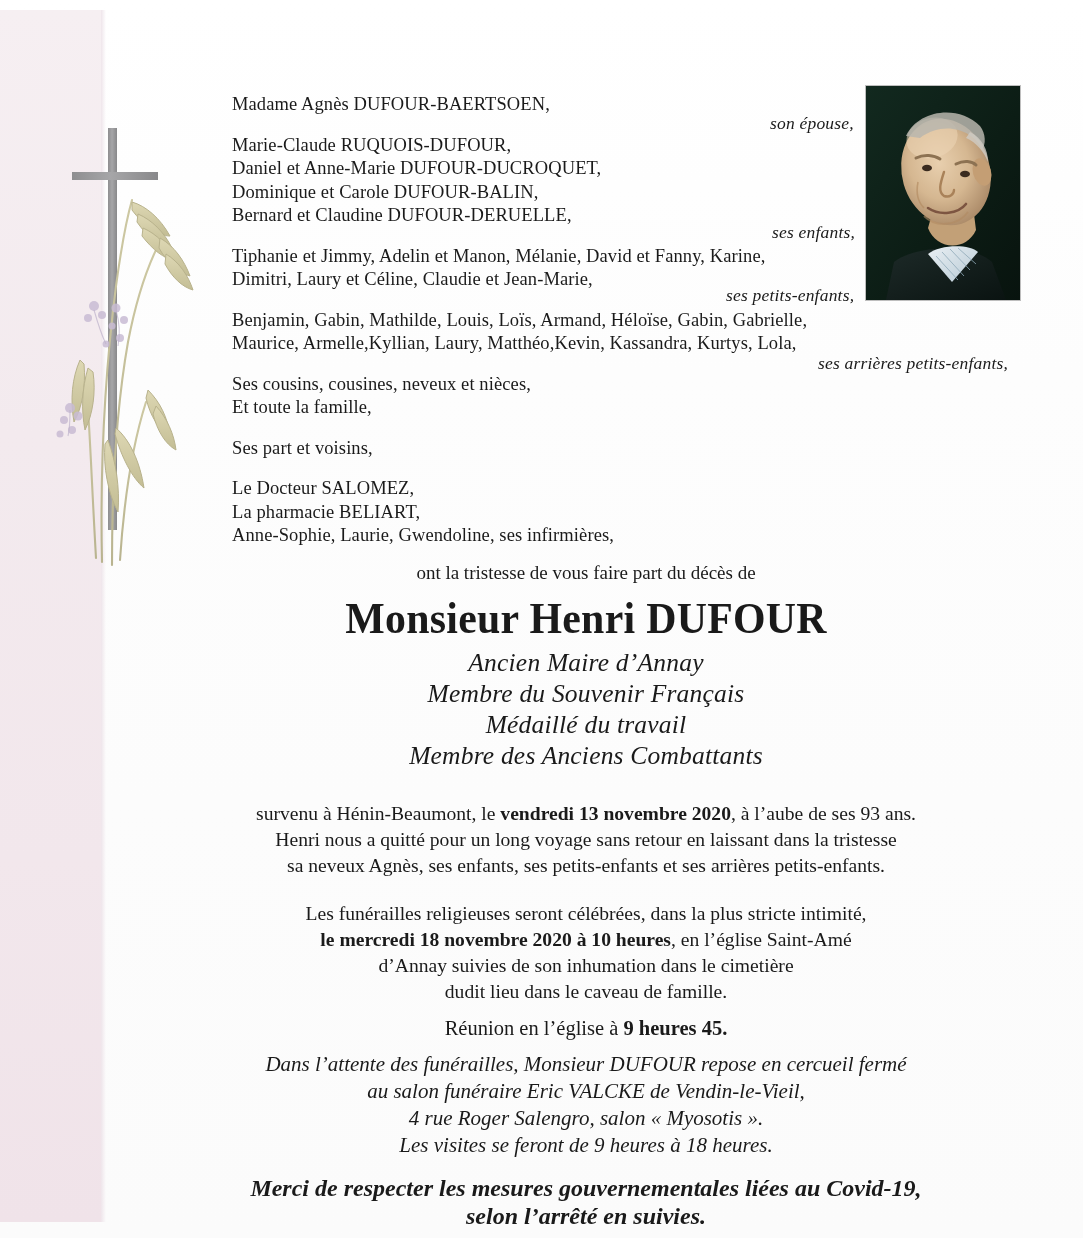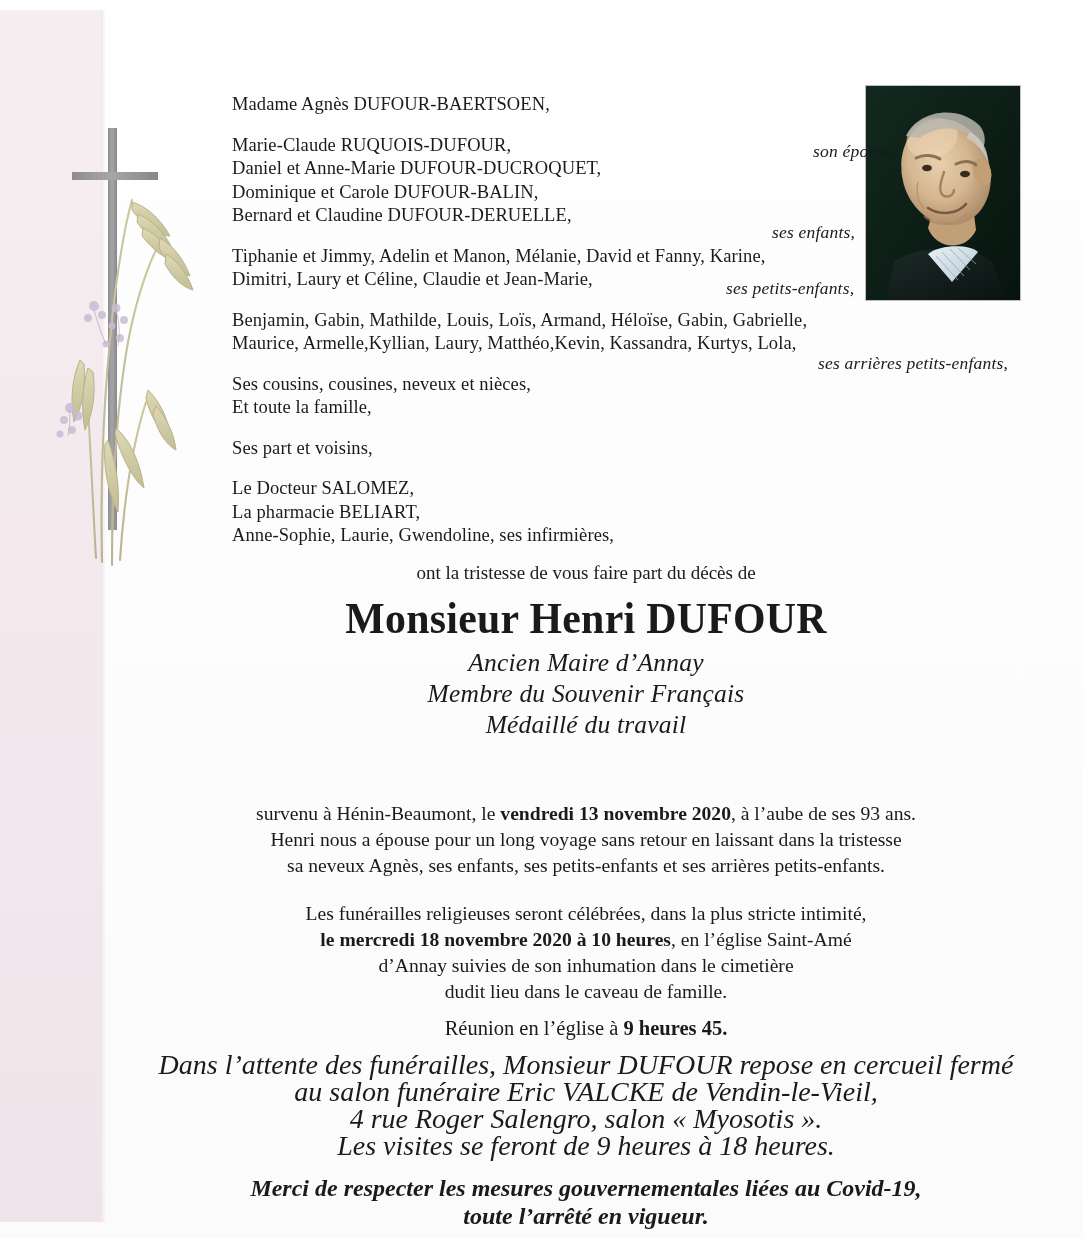--- a/index.html
+++ b/index.html
@@ -125,21 +125,21 @@
     line-height: 31px;
     letter-spacing: .2px;
   }
   .para {
     font-size: 19.6px;
     line-height: 26px;
   }
   .para b { font-weight: bold; }
   .italic-para {
     font-style: italic;
-    font-size: 28px;
+    font-size: 21px;
     line-height: 27px;
   }
   .bold-italic-para {
     font-style: italic;
     font-weight: bold;
     font-size: 24px;
     line-height: 28px;
   }
   .reunion {
     font-size: 20.5px;
@@ -324,38 +324,39 @@
     <div class="group" style="margin-top:14px;">
       <div class="names-line">Ses part et voisins,</div>
     </div>
     <div class="group" style="margin-top:14px;">
       <div class="names-line">Le Docteur SALOMEZ,</div>
       <div class="names-line">La pharmacie BELIART,</div>
       <div class="names-line">Anne-Sophie, Laurie, Gwendoline, ses infirmières,</div>
     </div>
   </div>
 
-  <div class="rel-label" style="left:813px; top:113px;margin-top:28px;">son épouse,</div>
+  <div class="rel-label" style="left:770px; top:113px;">son épouse,</div>
   <div class="rel-label" style="left:772px; top:222px;">ses enfants,</div>
-  <div class="rel-label" style="left:726px; top:278px;">ses petits-enfants,</div>
+  <div class="rel-label" style="left:726px; top:285px;">ses petits-enfants,</div>
   <div class="rel-label" style="left:818px; top:353px;">ses arrières petits-enfants,</div>
 
   <div class="centered intro-line" style="top:561px;">ont la tristesse de vous faire part du décès de</div>
 
   <div class="centered deceased-name" style="top:592px;">Monsieur Henri DUFOUR</div>
 
   <div class="centered honor" style="top:647px;">Ancien Maire d’Annay</div>
   <div class="centered honor" style="top:678px;">Membre du Souvenir Français</div>
   <div class="centered honor" style="top:709px;">Médaillé du travail</div>
+  <div class="centered honor" style="top:740px;">Membre des Anciens Combattants</div>
 
   <div class="centered para" style="top:801px;">
     <div>
       <span>survenu à Hénin-Beaumont, le </span><b>vendredi 13 novembre 2020</b><span>, à l’aube de ses 93 ans.</span>
     </div>
-    <div>Henri nous a épouse pour un long voyage sans retour en laissant dans la tristesse</div>
+    <div>Henri nous a quitté pour un long voyage sans retour en laissant dans la tristesse</div>
     <div>sa neveux Agnès, ses enfants, ses petits-enfants et ses arrières petits-enfants.</div>
   </div>
 
   <div class="centered para" style="top:901px;">
     <div>Les funérailles religieuses seront célébrées, dans la plus stricte intimité,</div>
     <div>
       <b>le mercredi 18 novembre 2020 à 10 heures</b><span>, en l’église Saint-Amé</span>
     </div>
     <div>d’Annay suivies de son inhumation dans le cimetière</div>
     <div>dudit lieu dans le caveau de famille.</div>
@@ -367,16 +368,16 @@
 
   <div class="centered italic-para" style="top:1051px;">
     <div>Dans l’attente des funérailles, Monsieur DUFOUR repose en cercueil fermé</div>
     <div>au salon funéraire Eric VALCKE de Vendin-le-Vieil,</div>
     <div>4 rue Roger Salengro, salon « Myosotis ».</div>
     <div>Les visites se feront de 9 heures à 18 heures.</div>
   </div>
 
   <div class="centered bold-italic-para" style="top:1174px;">
     <div>Merci de respecter les mesures gouvernementales liées au Covid-19,</div>
-    <div>toute l’arrêté en vigueur.</div>
+    <div>selon l’arrêté en suivies.</div>
   </div>
 
 </div>
 
 </body></html>

